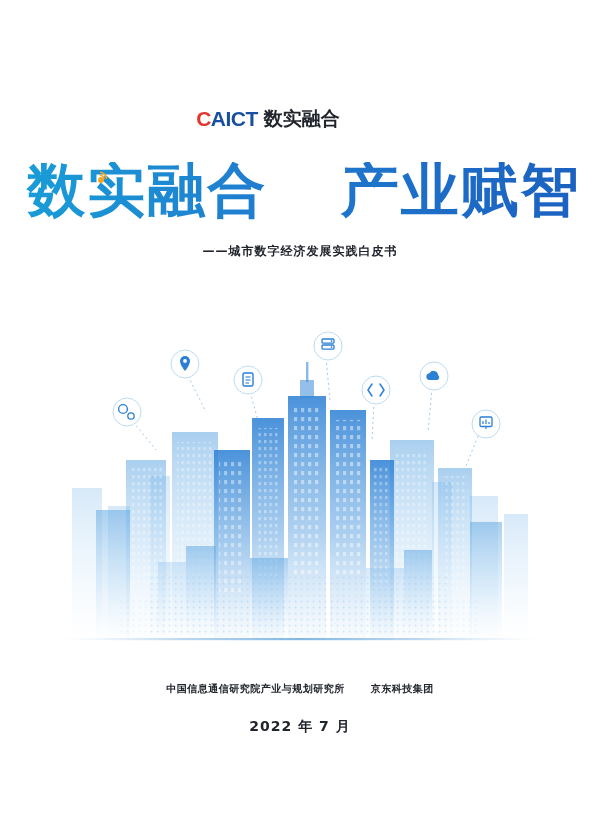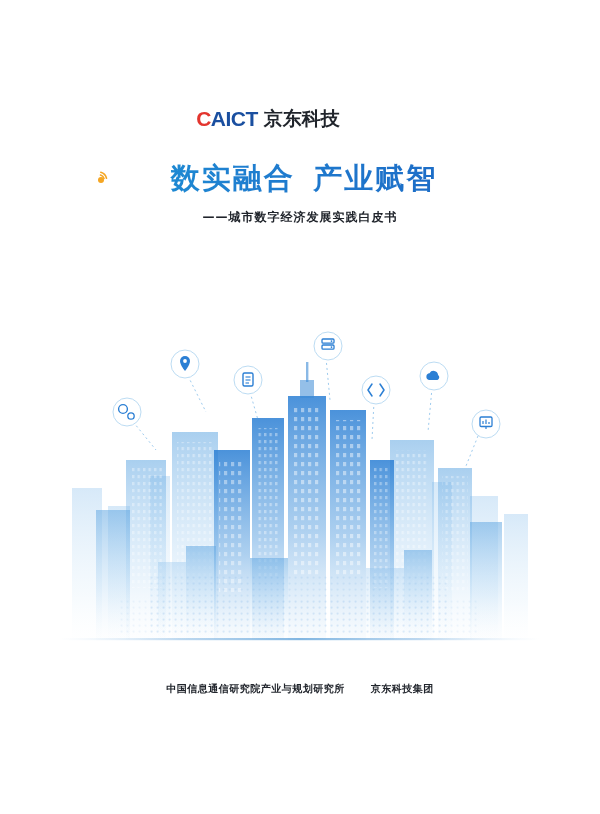--- a/index.html
+++ b/index.html
@@ -75,22 +75,22 @@
 
   
   .title-wrap {
     position: absolute;
     top: 162px;
     left: 0;
     width: 600px;
     text-align: center;
   }
   .main-title {
-    font-family: Liberation Serif, serif;
-    font-size: 29px;
+    font-family: Liberation Mono, monospace;
+    font-size: 58px;
     font-weight: bold;
     letter-spacing: 2px;
     line-height: 1.15;
     background: linear-gradient(90deg, #18a0d8 0%, #1f7fd0 40%, #1b5fc0 100%);
     -webkit-background-clip: text;
     background-clip: text;
     color: transparent;
     -webkit-text-fill-color: transparent;
     margin: 0;
     white-space: pre;
@@ -147,21 +147,21 @@
   }
 </style>
 </head>
 <body>
 
 <div class="page">
 
   <div class="logo-row">
     <div class="caict-group">
       <span class="caict-mark"><span class="accent">C</span><span>AICT</span></span>
-      <span class="caict-cn">京东科技</span>
+      <span class="caict-cn">数实融合</span>
     </div>
   </div>
 
   <div class="title-wrap">
     <svg class="signal-dot" viewBox="0 0 14 14">
       <circle cx="4" cy="10" r="3" fill="#f5a623"></circle>
       <path d="M7 8.5 A5 5 0 0 0 3.5 5" stroke="#f5a623" stroke-width="1.6" fill="none" stroke-linecap="round"></path>
       <path d="M9.5 8.2 A8 8 0 0 0 3.8 2.3" stroke="#f5a623" stroke-width="1.6" fill="none" stroke-linecap="round"></path>
     </svg>
     <h1 class="main-title">数实融合  产业赋智</h1>
@@ -321,15 +321,16 @@
         <line x1="489" y1="124" x2="489" y2="122" stroke="#2b7fd4" stroke-width="1.2"></line>
         <line x1="486" y1="126.5" x2="486" y2="129" stroke="#2b7fd4" stroke-width="1.2"></line>
       </g>
     </g>
   </svg>
 
   <div class="footer">
     <div class="footer-orgs">
       <span class="org1">中国信息通信研究院产业与规划研究所</span><span class="org2">京东科技集团</span>
     </div>
+    <div class="footer-date">2022 年 7 月</div>
   </div>
 
 </div>
 
 </body></html>

